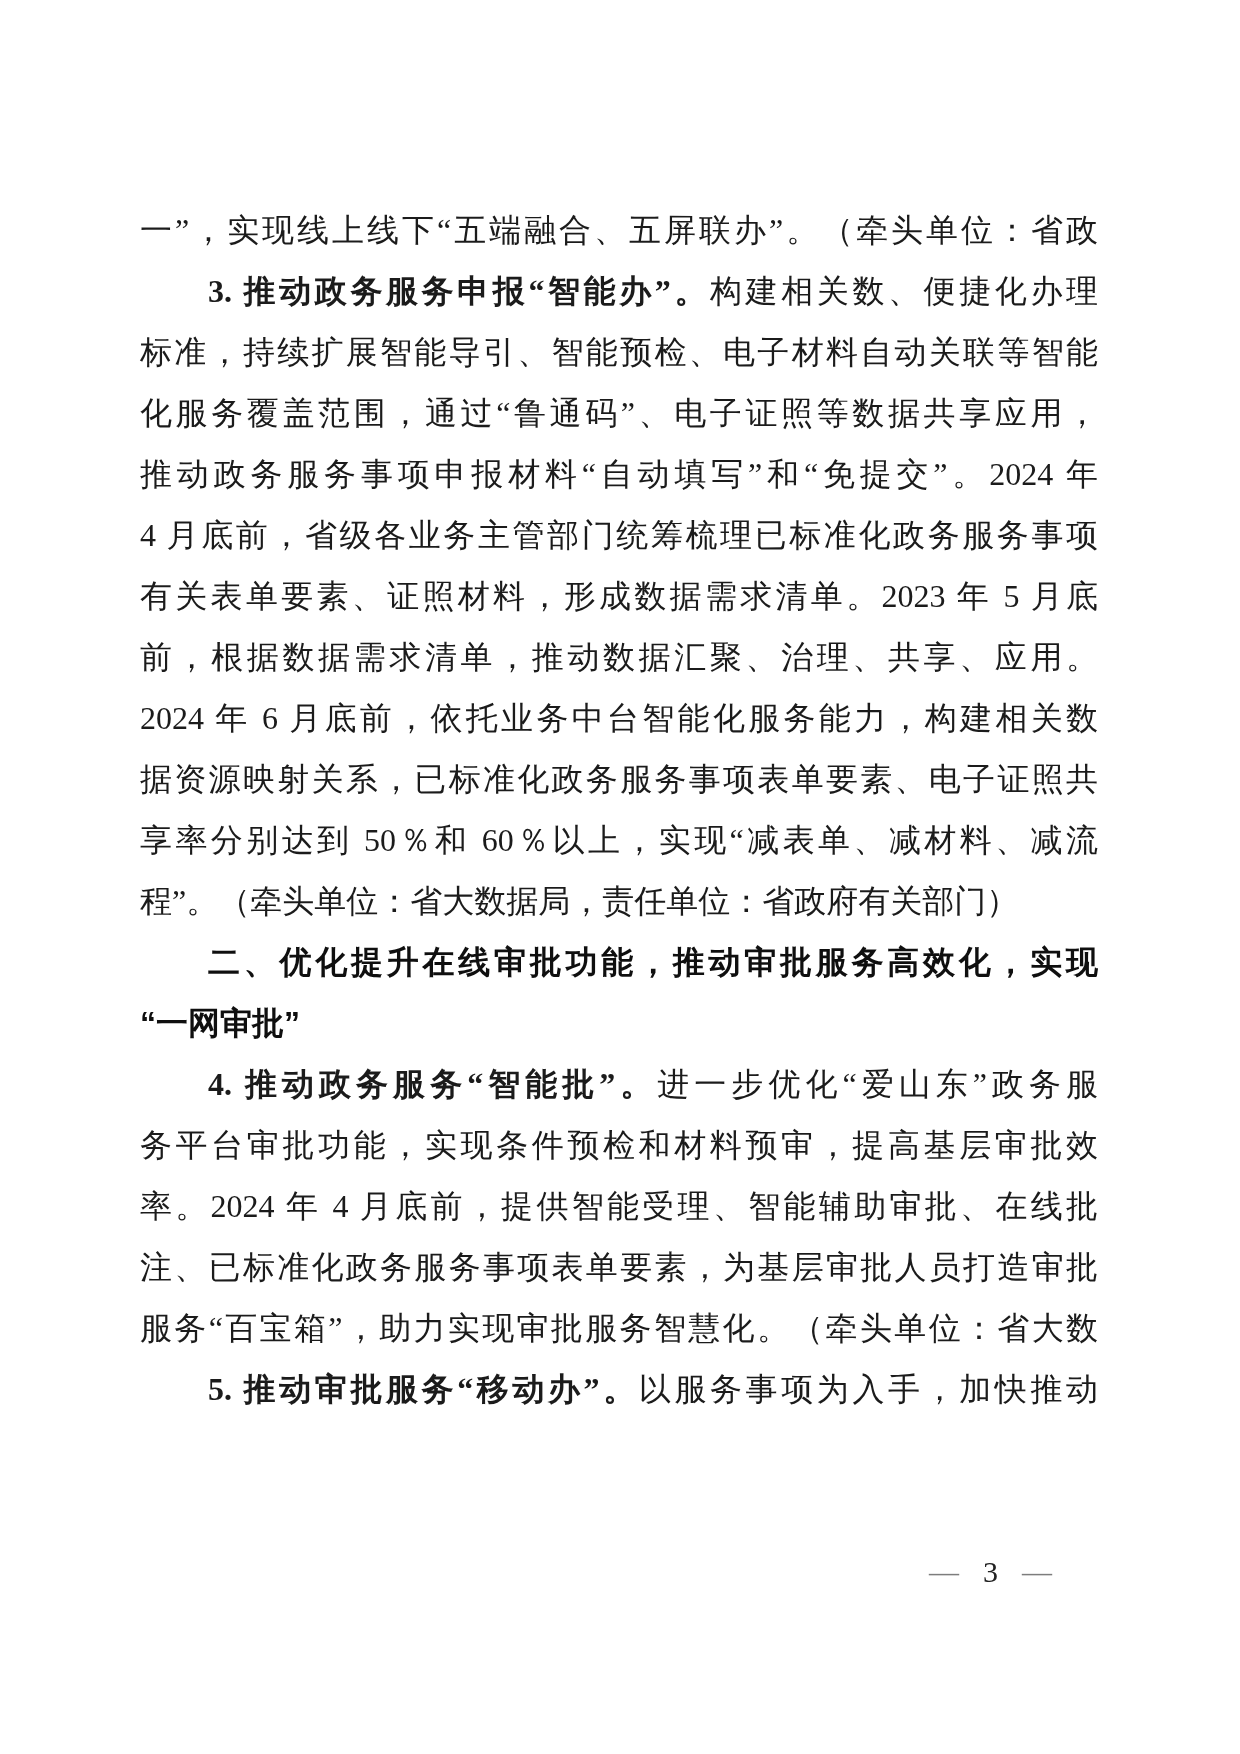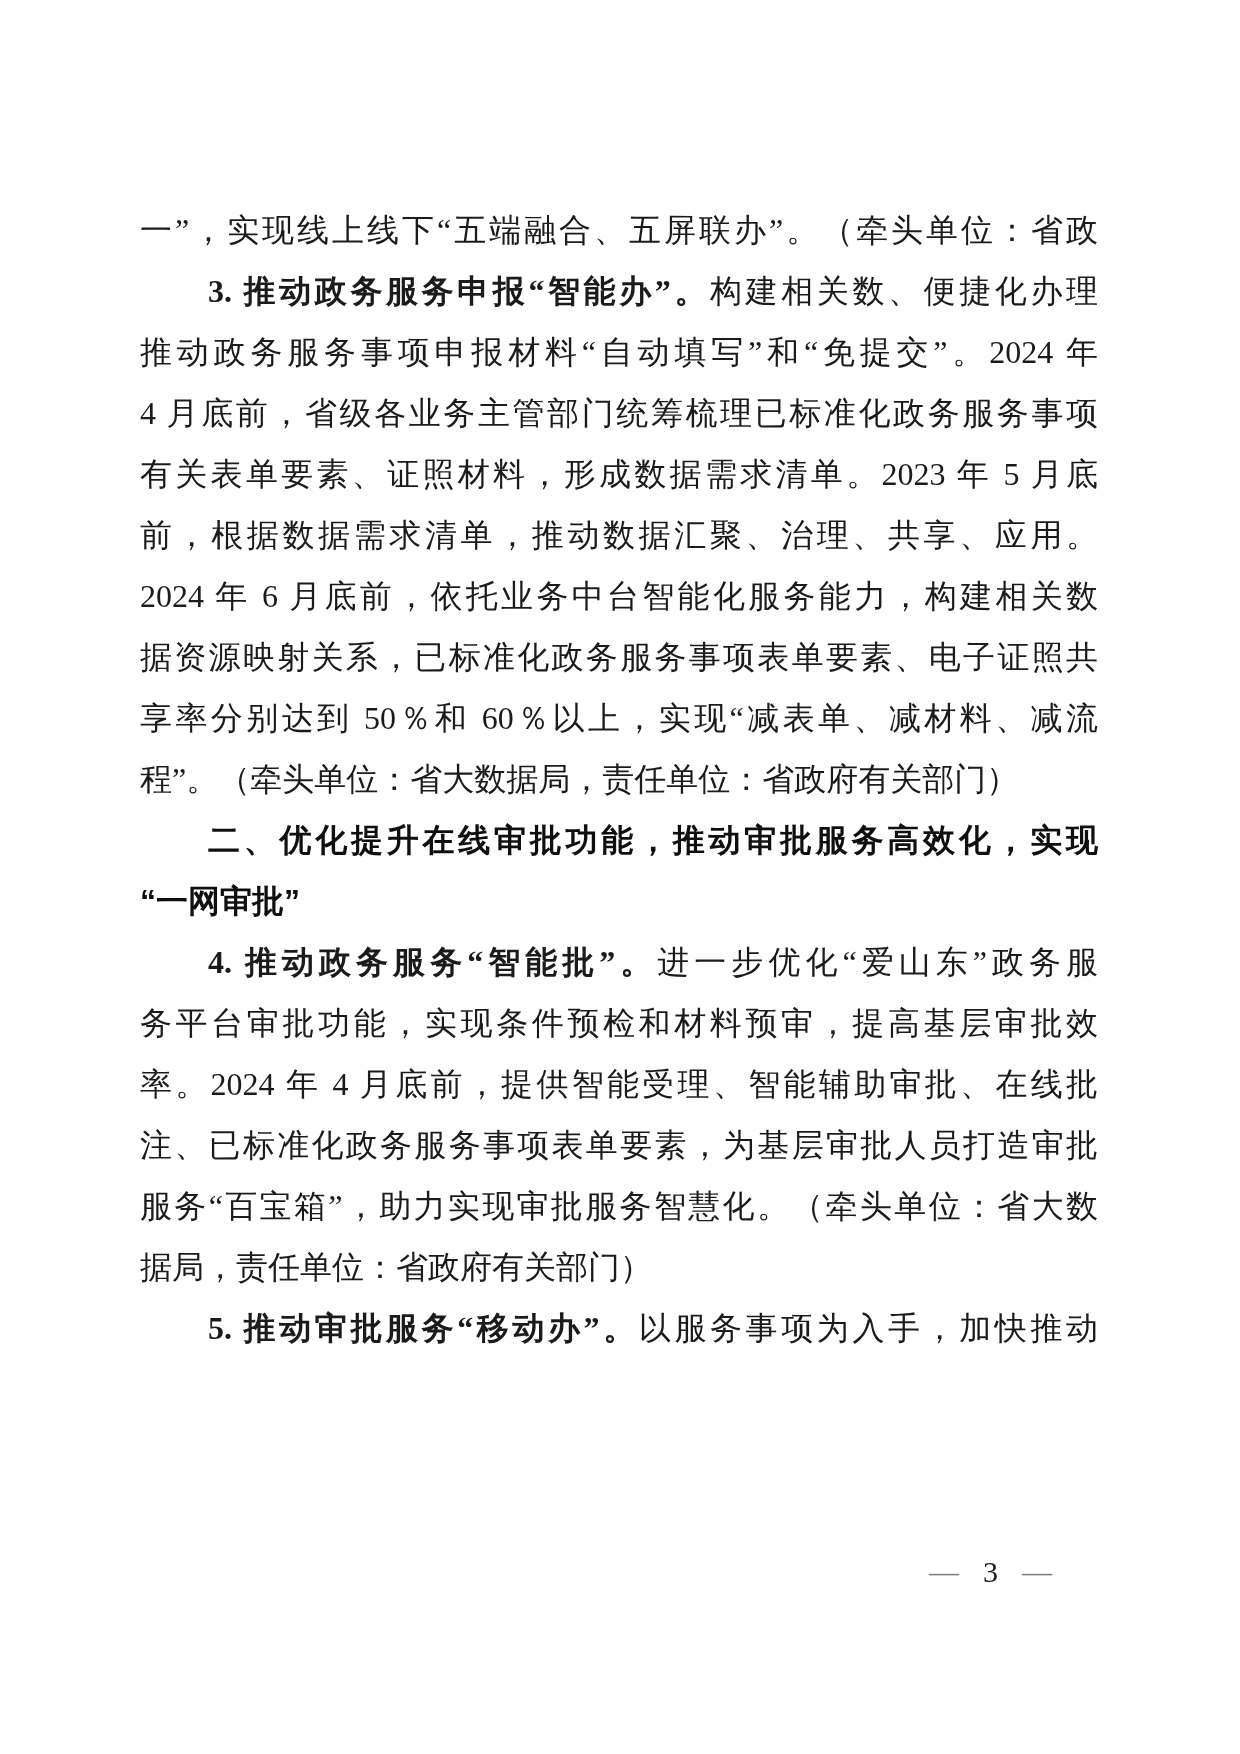--- a/index.html
+++ b/index.html
@@ -62,36 +62,37 @@
   .footer .dash { color: #7d7d7d; }
   .footer .pagenum { color: #222222; }
 </style>
 </head>
 <body>
 
 <div class="page">
   <div class="body-text">
       <div class="line"><span class="seg-body">一”，实现线上线下“五端融合、五屏联办”。（牵头单位：省政</span></div>
       <div class="line indent"><span class="seg-lead">3. 推动政务服务申报“智能办”。</span><span class="seg-body">构建相关数、便捷化办理</span></div>
+      <div class="line"><span class="seg-body">标准，持续扩展智能导引、智能预检、电子材料自动关联等智能</span></div>
+      <div class="line"><span class="seg-body">化服务覆盖范围，通过“鲁通码”、电子证照等数据共享应用，</span></div>
       <div class="line"><span class="seg-body">推动政务服务事项申报材料“自动填写”和“免提交”。2024 年</span></div>
       <div class="line"><span class="seg-body">4 月底前，省级各业务主管部门统筹梳理已标准化政务服务事项</span></div>
       <div class="line"><span class="seg-body">有关表单要素、证照材料，形成数据需求清单。2023 年 5 月底</span></div>
       <div class="line"><span class="seg-body">前，根据数据需求清单，推动数据汇聚、治理、共享、应用。</span></div>
       <div class="line"><span class="seg-body">2024 年 6 月底前，依托业务中台智能化服务能力，构建相关数</span></div>
       <div class="line"><span class="seg-body">据资源映射关系，已标准化政务服务事项表单要素、电子证照共</span></div>
       <div class="line"><span class="seg-body">享率分别达到 50％和 60％以上，实现“减表单、减材料、减流</span></div>
       <div class="line end"><span class="seg-body">程”。（牵头单位：省大数据局，责任单位：省政府有关部门）</span></div>
       <div class="line indent headline"><span class="seg-heading">二、优化提升在线审批功能，推动审批服务高效化，实现</span></div>
       <div class="line end headline"><span class="seg-heading">“一网审批”</span></div>
       <div class="line indent"><span class="seg-lead">4. 推动政务服务“智能批”。</span><span class="seg-body">进一步优化“爱山东”政务服</span></div>
       <div class="line"><span class="seg-body">务平台审批功能，实现条件预检和材料预审，提高基层审批效</span></div>
       <div class="line"><span class="seg-body">率。2024 年 4 月底前，提供智能受理、智能辅助审批、在线批</span></div>
       <div class="line"><span class="seg-body">注、已标准化政务服务事项表单要素，为基层审批人员打造审批</span></div>
       <div class="line"><span class="seg-body">服务“百宝箱”，助力实现审批服务智慧化。（牵头单位：省大数</span></div>
-      <div class="line end"><span class="seg-body">据局，责任单位：省政府有关部门）</span></div>
       <div class="line indent"><span class="seg-lead">5. 推动审批服务“移动办”。</span><span class="seg-body">以服务事项为入手，加快推动</span></div>
     </div>
   <div class="footer">
     <span class="dash">—</span>
     <span class="pagenum">3</span>
     <span class="dash">—</span>
   </div>
 </div>
 
 </body></html>

